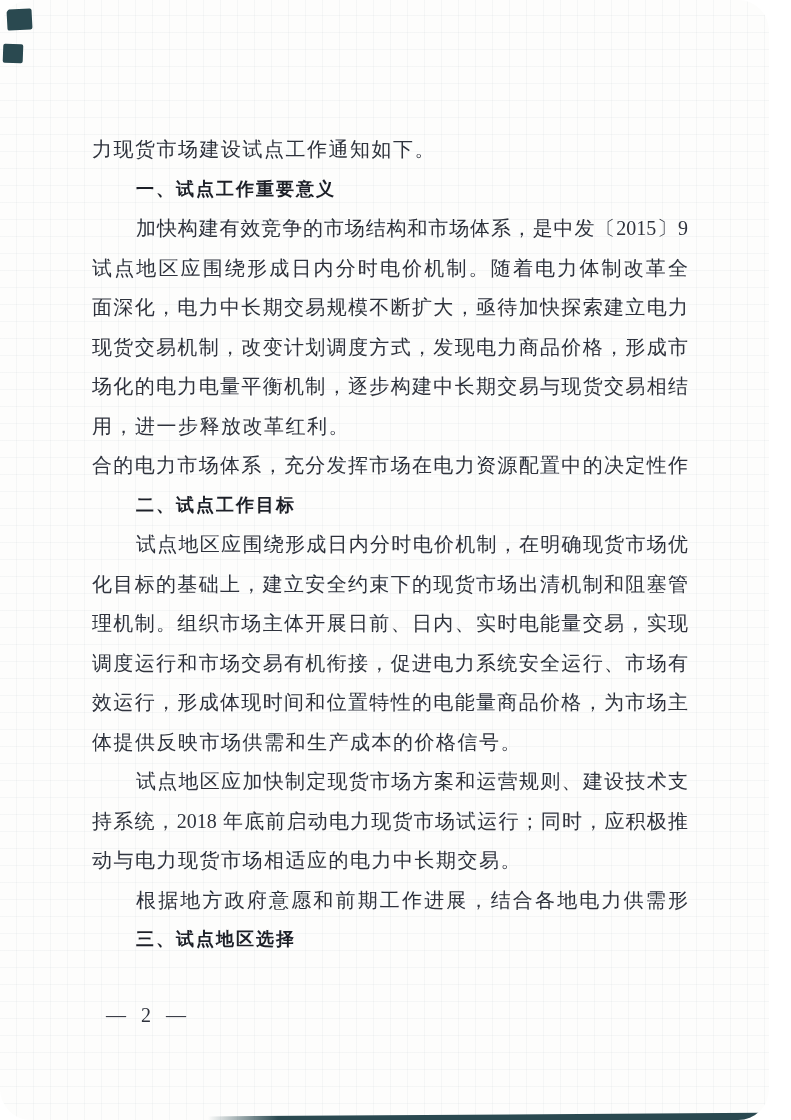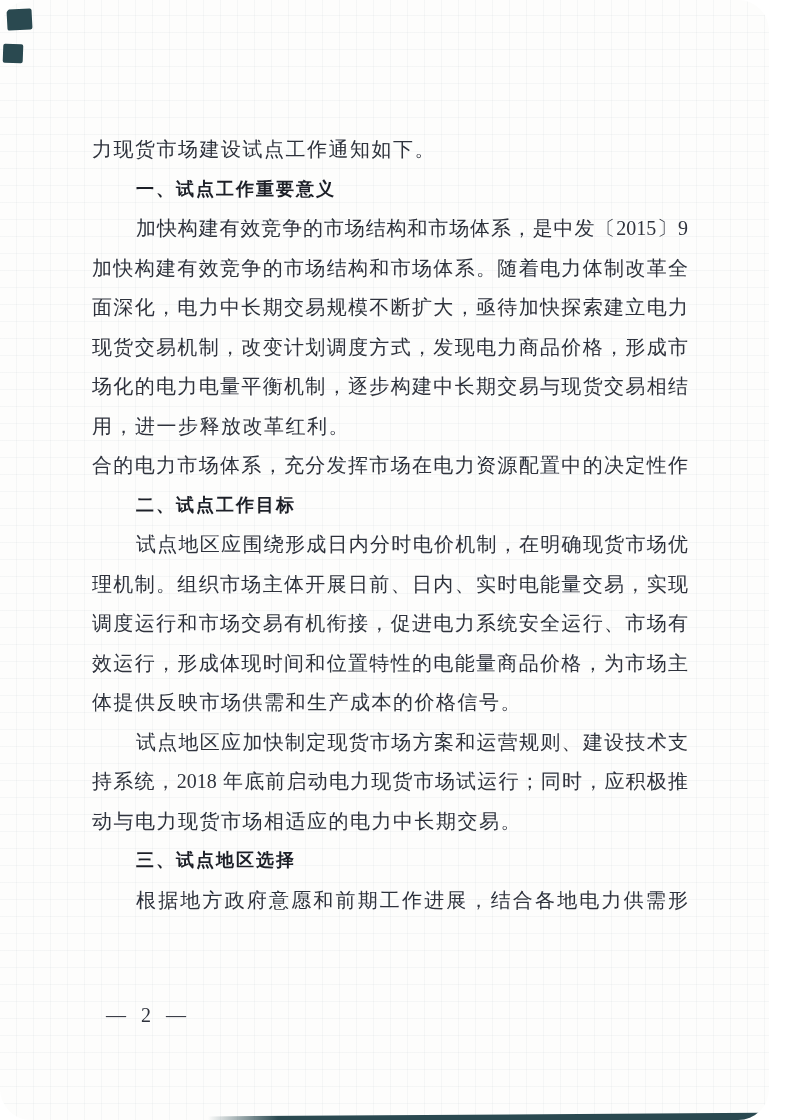--- a/index.html
+++ b/index.html
@@ -87,33 +87,34 @@
   <div class="texture"></div>
 
   <div class="corner-mark mark-a"></div>
   <div class="corner-mark mark-b"></div>
   <div class="bottom-bar"></div>
 
   <main class="textblock" id="textblock">
       <div class="line body">力现货市场建设试点工作通知如下。</div>
       <div class="line heading">一、试点工作重要意义</div>
       <div class="line body fill indent">加快构建有效竞争的市场结构和市场体系，是中发〔2015〕9</div>
-      <div class="line body fill">加快构建有效竞争的市场结构和市场体系。随着电力体制改革全</div>
+      <div class="line body fill">试点地区应围绕形成日内分时电价机制。随着电力体制改革全</div>
       <div class="line body fill">面深化，电力中长期交易规模不断扩大，亟待加快探索建立电力</div>
       <div class="line body fill">现货交易机制，改变计划调度方式，发现电力商品价格，形成市</div>
       <div class="line body fill">场化的电力电量平衡机制，逐步构建中长期交易与现货交易相结</div>
       <div class="line body">用，进一步释放改革红利。</div>
       <div class="line body fill">合的电力市场体系，充分发挥市场在电力资源配置中的决定性作</div>
       <div class="line heading">二、试点工作目标</div>
       <div class="line body fill indent">试点地区应围绕形成日内分时电价机制，在明确现货市场优</div>
+      <div class="line body fill">化目标的基础上，建立安全约束下的现货市场出清机制和阻塞管</div>
       <div class="line body fill">理机制。组织市场主体开展日前、日内、实时电能量交易，实现</div>
       <div class="line body fill">调度运行和市场交易有机衔接，促进电力系统安全运行、市场有</div>
       <div class="line body fill">效运行，形成体现时间和位置特性的电能量商品价格，为市场主</div>
       <div class="line body">体提供反映市场供需和生产成本的价格信号。</div>
       <div class="line body fill indent">试点地区应加快制定现货市场方案和运营规则、建设技术支</div>
       <div class="line body fill">持系统，2018 年底前启动电力现货市场试运行；同时，应积极推</div>
       <div class="line body">动与电力现货市场相适应的电力中长期交易。</div>
+      <div class="line body fill indent">根据地方政府意愿和前期工作进展，结合各地电力供需形</div>
       <div class="line heading">三、试点地区选择</div>
-      <div class="line body fill indent">根据地方政府意愿和前期工作进展，结合各地电力供需形</div>
     </main>
 
   <div class="page-number">— 2 —</div>
 </div>
 
 </body></html>

